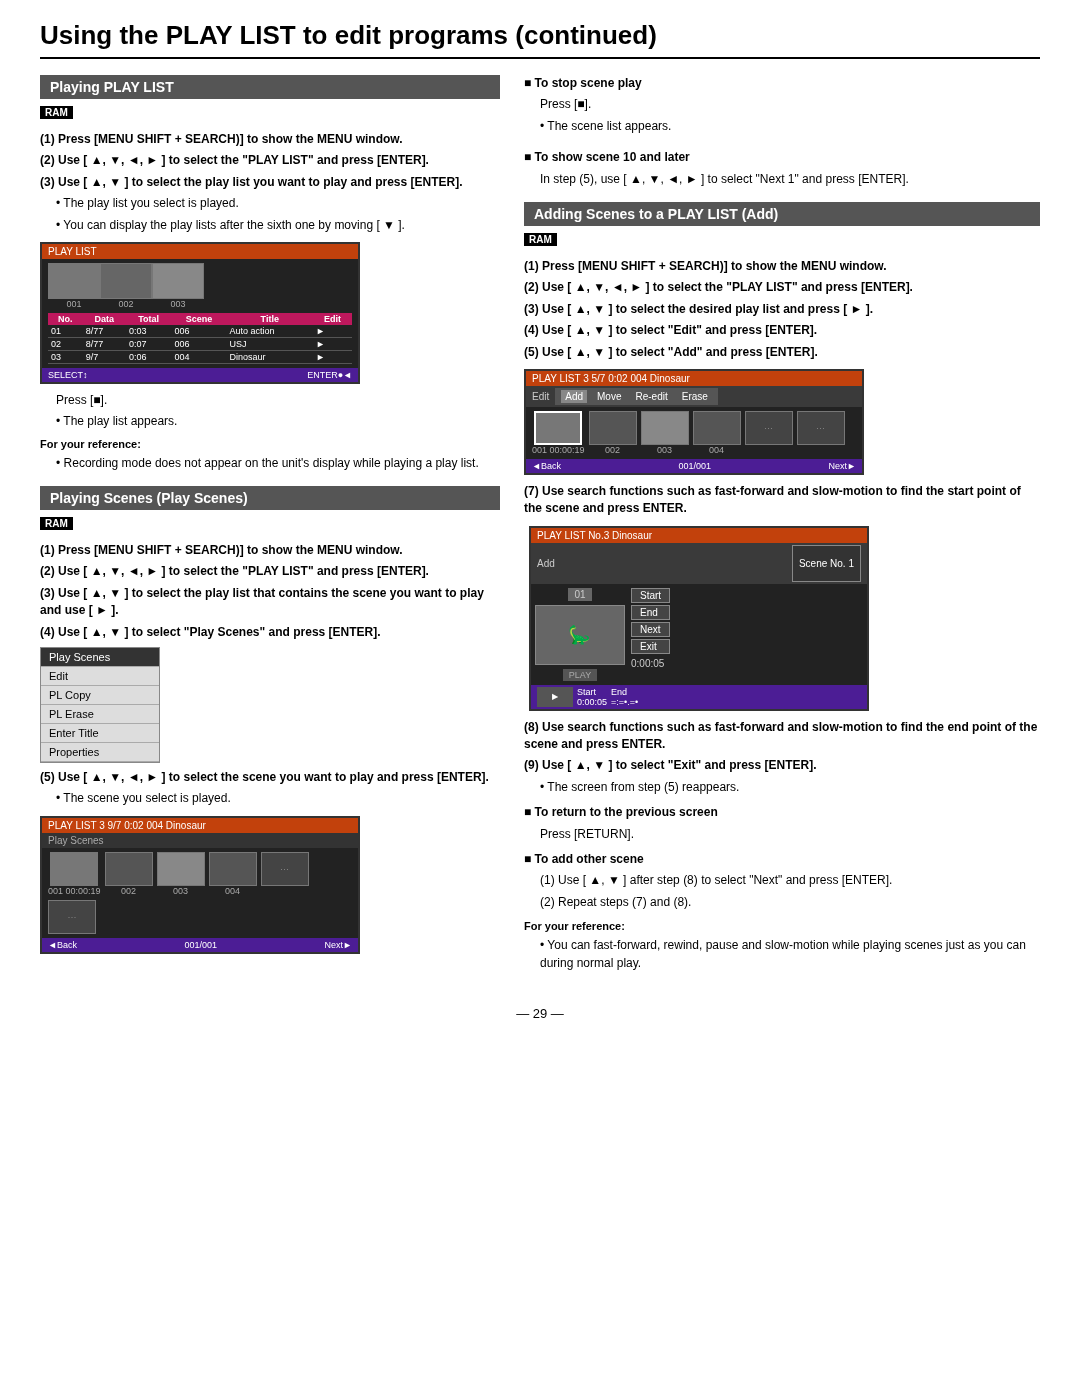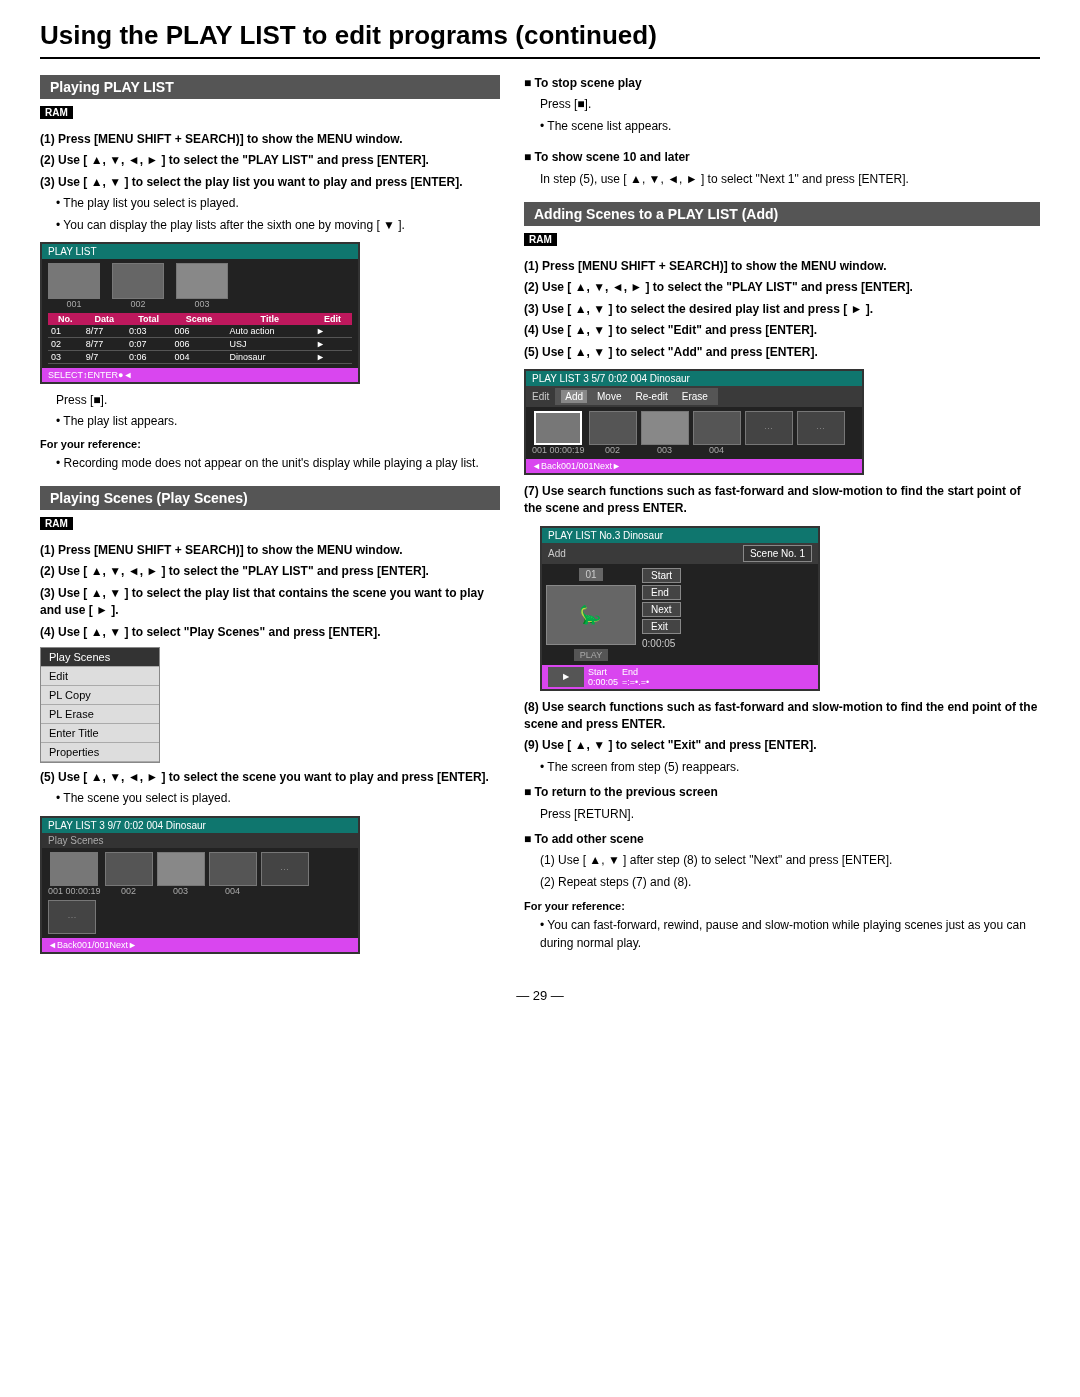--- a/index.html
+++ b/index.html
@@ -56,21 +56,21 @@
     .screen-mockup {
       border: 2px solid #333;
       background: #222;
       color: #fff;
       font-size: 10px;
       margin: 8px 0;
       position: relative;
       overflow: hidden;
     }
     .screen-header {
-      background: #0f766e;
+      background: #c2410c;
       padding: 2px 6px;
       font-size: 10px;
       display: flex;
       justify-content: space-between;
       align-items: center;
     }
     .screen-content {
       padding: 4px 6px;
     }
     .screen-row {
@@ -105,24 +105,24 @@
     }
     .thumb-label { font-size: 9px; color: #aaa; text-align: center; }
     .screen-table {
       width: 100%;
       font-size: 9px;
       border-collapse: collapse;
     }
     .screen-table td { padding: 1px 3px; border-bottom: 1px solid #555; }
     .screen-table th { background: #be185d; padding: 1px 3px; }
     .screen-bottom-bar {
-      background: #d946ef;
+      background: #4c1d95;
       padding: 2px 6px;
       display: flex;
-      justify-content: flex-start;
+      justify-content: space-between;
       font-size: 9px;
     }
     .menu-box {
       border: 1px solid #888;
       background: #ddd;
       color: #000;
       font-size: 11px;
       width: 120px;
       margin: 6px 0;
     }
@@ -203,21 +203,21 @@
       </div>
 
       <div class="screen-mockup" style="margin: 8px 0; width: 320px;">
         <div class="screen-header">
           <span>PLAY LIST</span>
           <span></span>
         </div>
         <div class="screen-content">
 
           <div class="screen-row" style="margin-bottom:4px;">
-            <div style="display:flex; gap:12px; align-items:flex-end;">
+            <div style="display:flex; gap:0; align-items:flex-end;">
               <div style="display:flex;flex-direction:column;align-items:center;">
                 <div class="thumb-box" style="background:#777;width:52px;height:36px;"></div>
                 <div class="thumb-label">001</div>
               </div>
               <div style="display:flex;flex-direction:column;align-items:center;">
                 <div class="thumb-box" style="background:#666;width:52px;height:36px;"></div>
                 <div class="thumb-label">002</div>
               </div>
               <div style="display:flex;flex-direction:column;align-items:center;">
                 <div class="thumb-box" style="background:#888;width:52px;height:36px;"></div>
@@ -416,29 +416,29 @@
         </div>
         <div class="screen-bottom-bar">
           <span>◄Back</span>
           <span>001/001</span>
           <span>Next►</span>
         </div>
       </div>
 
       <p class="bold">(7) Use search functions such as fast-forward and slow-motion to find the start point of the scene and press ENTER.</p>
 
-      <div class="screen-mockup" style="margin: 8px 16px; width: 280px; position: relative;">
+      <div class="screen-mockup" style="margin: 8px 5px; width: 340px; position: relative;">
         <div class="screen-header">
           <span>PLAY LIST No.3 Dinosaur</span>
           <span></span>
         </div>
         <div style="display:flex; align-items:center; background:#3a3a3a; padding:2px 6px;">
           <span style="font-size:10px;color:#ccc;">Add</span>
           <span style="flex:1;"></span>
-          <div style="border:1px solid #888; padding:2px 6px; font-size:10px; background:#333;">
+          <div style="border:1px solid #888; padding:12px 6px; font-size:10px; background:#333;">
             <span>Scene No.</span>
             <span>1</span>
           </div>
         </div>
         <div class="screen-play-area">
           <div style="display:flex;flex-direction:column;align-items:center;gap:4px;">
             <div style="font-size:10px;color:#ccc;background:#666;padding:1px 6px;">01</div>
             <div class="dino-thumb">🦕</div>
             <div style="font-size:9px;color:#aaa;background:#555;padding:1px 6px;">PLAY</div>
           </div>

